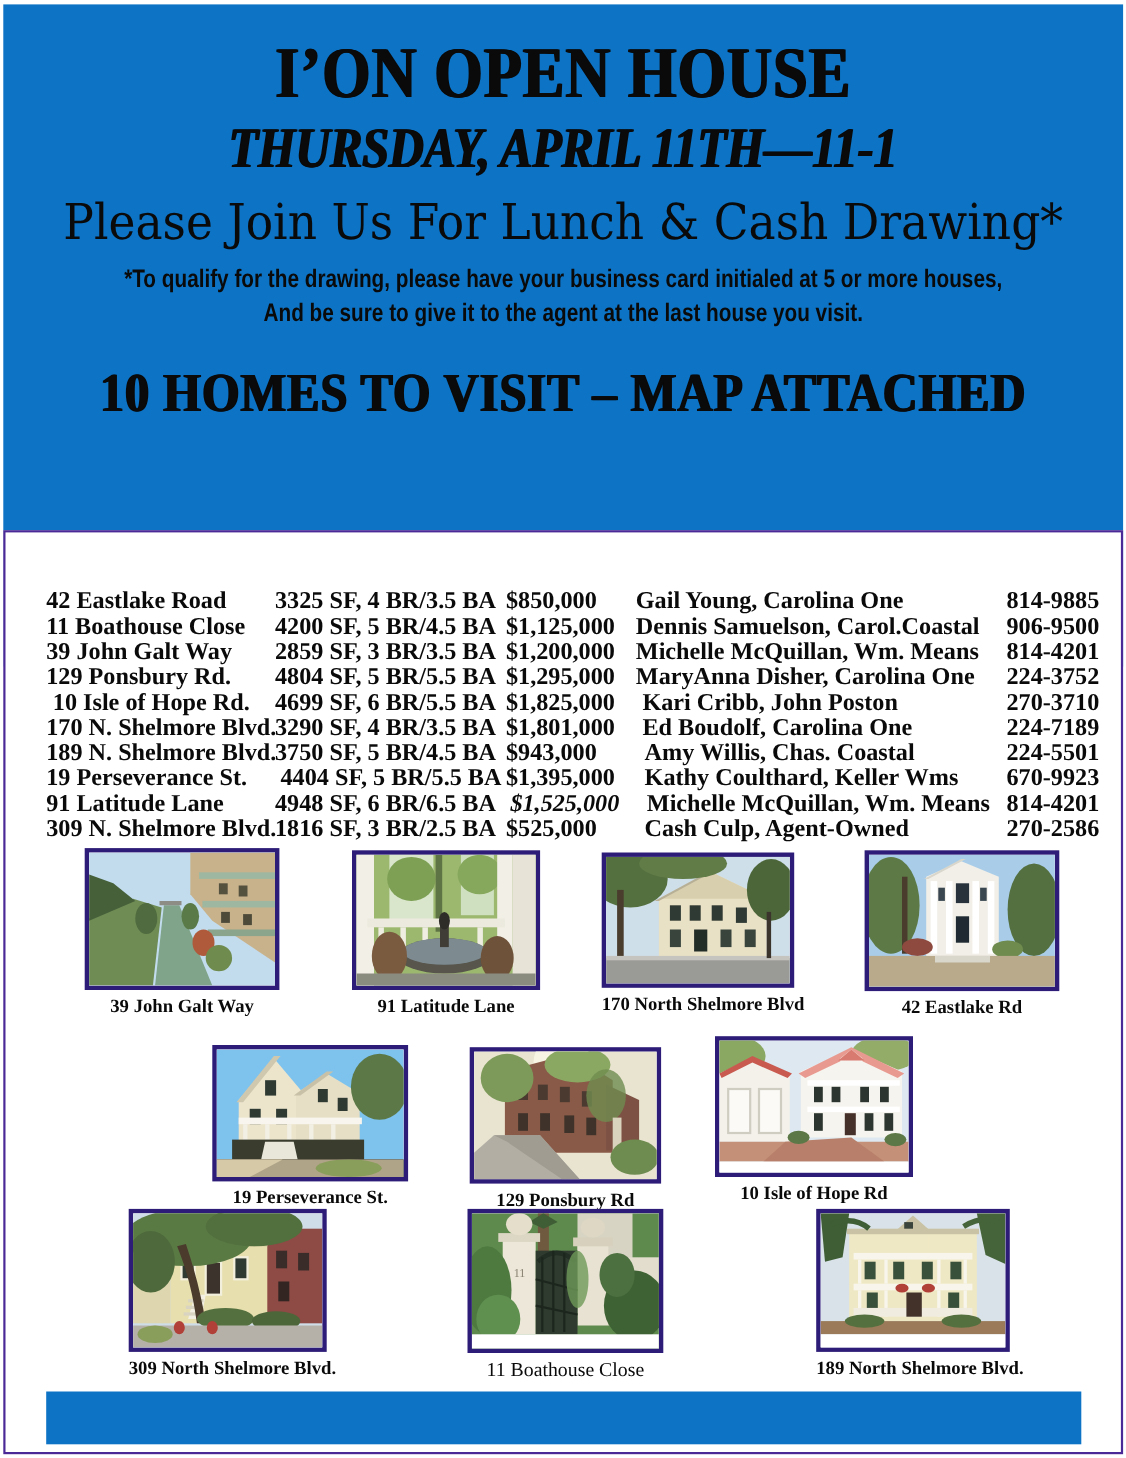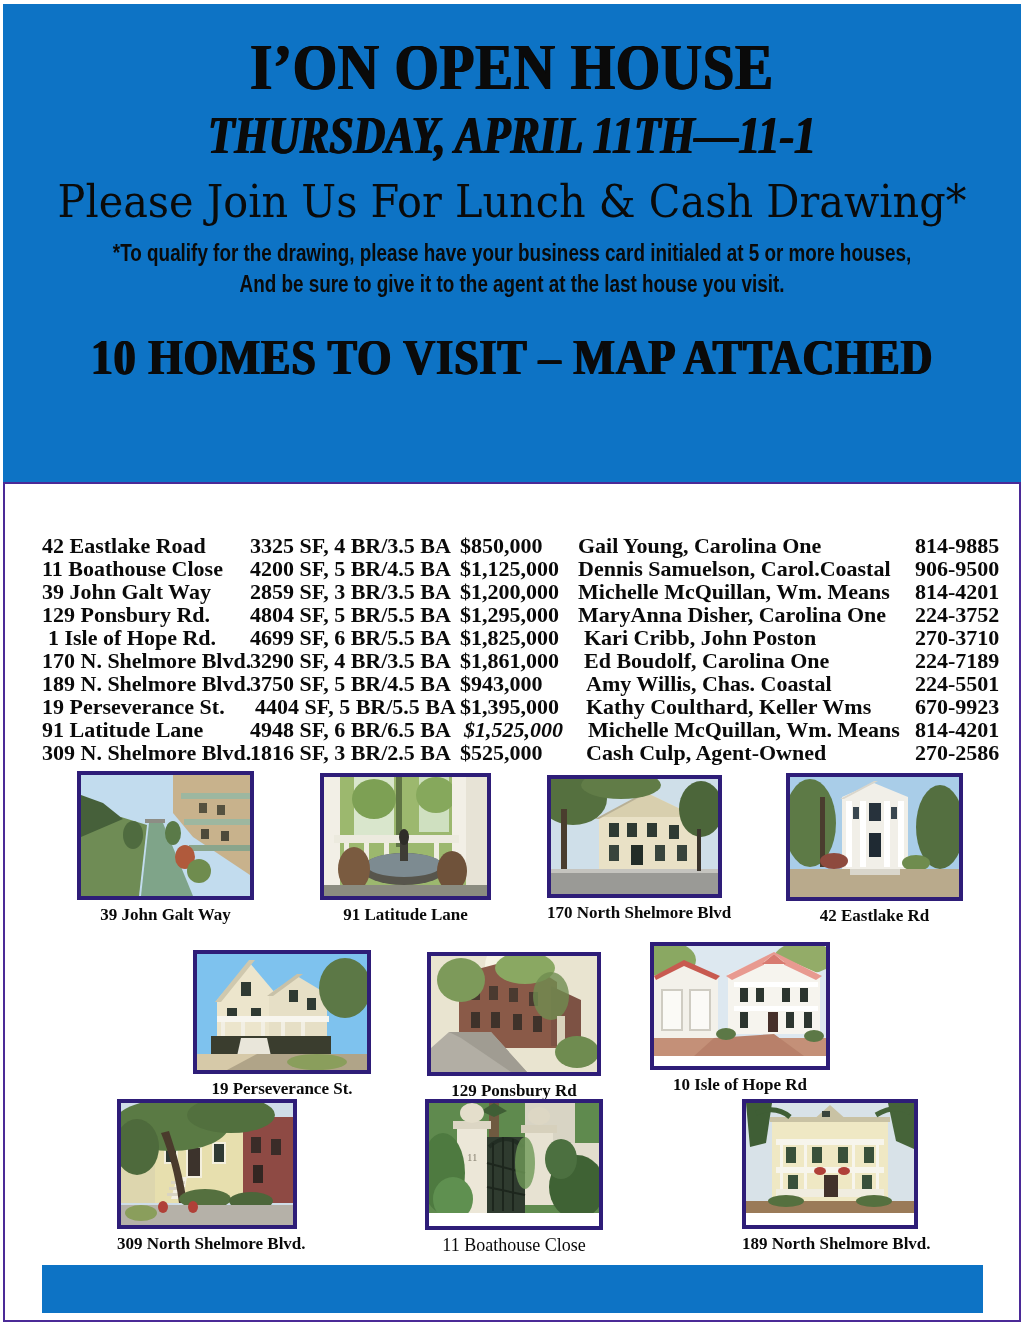--- a/index.html
+++ b/index.html
@@ -88,30 +88,30 @@
         <span class="cell">814-4201</span>
       </div>
       <div class="lrow">
         <span class="cell">129 Ponsbury Rd.</span>
         <span class="cell">4804 SF, 5 BR/5.5 BA</span>
         <span class="cell">$1,295,000</span>
         <span class="cell">MaryAnna Disher, Carolina One</span>
         <span class="cell">224-3752</span>
       </div>
       <div class="lrow">
-        <span class="cell" style="padding-left:6px;">1 Isle of Hope Rd.</span>
+        <span class="cell" style="padding-left:6px;">10 Isle of Hope Rd.</span>
         <span class="cell">4699 SF, 6 BR/5.5 BA</span>
         <span class="cell">$1,825,000</span>
         <span class="cell" style="padding-left:6px;">Kari Cribb, John Poston</span>
         <span class="cell">270-3710</span>
       </div>
       <div class="lrow">
         <span class="cell">170 N. Shelmore Blvd.</span>
         <span class="cell">3290 SF, 4 BR/3.5 BA</span>
-        <span class="cell">$1,861,000</span>
+        <span class="cell">$1,801,000</span>
         <span class="cell" style="padding-left:6px;">Ed Boudolf, Carolina One</span>
         <span class="cell">224-7189</span>
       </div>
       <div class="lrow">
         <span class="cell">189 N. Shelmore Blvd.</span>
         <span class="cell">3750 SF, 5 BR/4.5 BA</span>
         <span class="cell">$943,000</span>
         <span class="cell" style="padding-left:8px;">Amy Willis, Chas. Coastal</span>
         <span class="cell">224-5501</span>
       </div>

